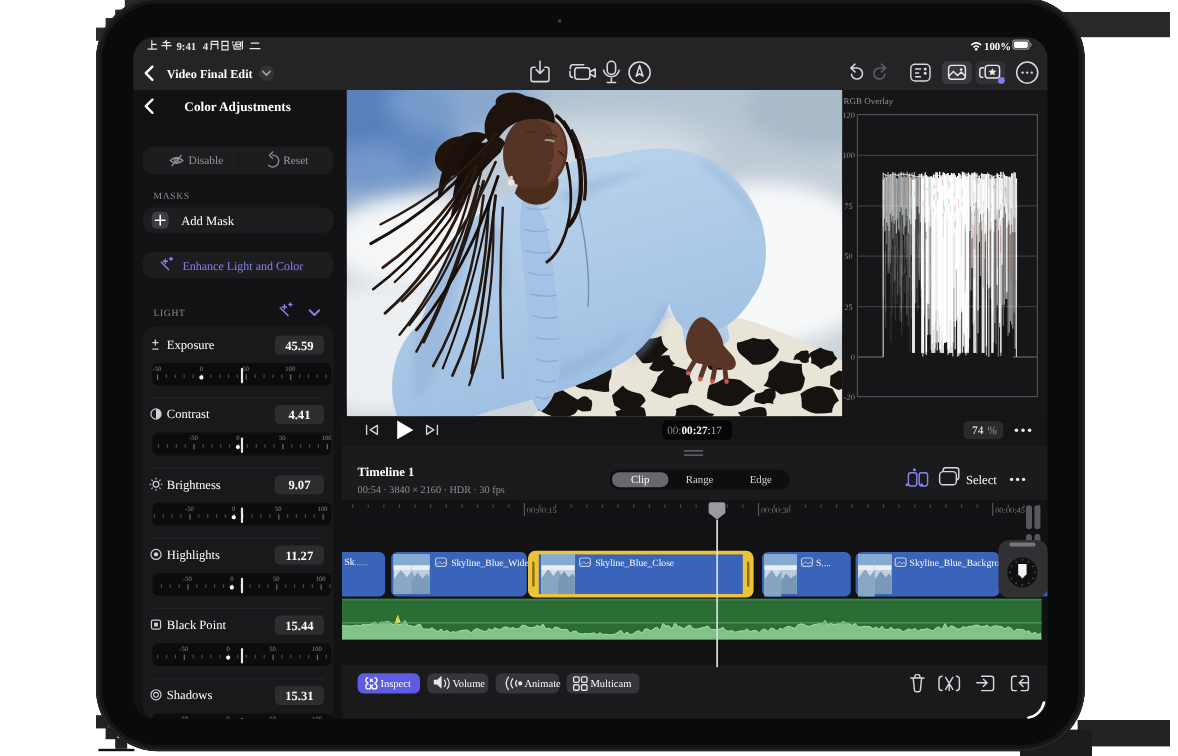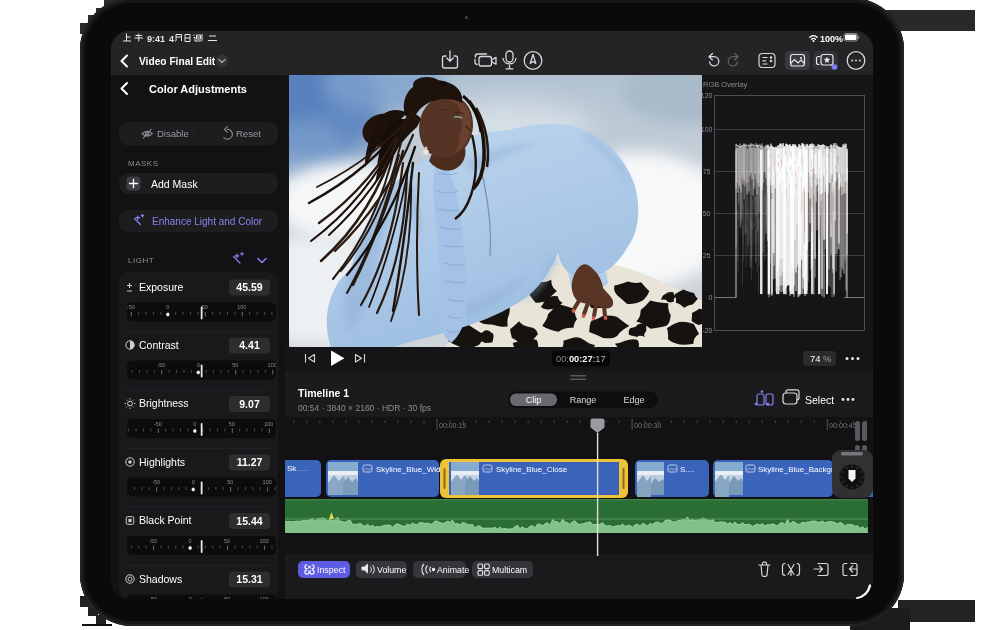--- a/index.html
+++ b/index.html
@@ -3,21 +3,21 @@
 html,body{margin:0;padding:0;background:#fff;width:982px;height:630px;overflow:hidden;
 font-family:"Liberation Sans",sans-serif;}
 *{box-sizing:border-box}
 .abs{position:absolute}
 #stage{position:relative;width:982px;height:630px;background:#fff}
 
 #device{position:absolute;left:80px;top:-2px;width:824px;height:628px;border-radius:52px;
 background:#0a0a0b;
 box-shadow:inset 0 0 0 2px #242426, inset 0 0 0 5px #161617;}
 #screen{position:absolute;left:111px;top:31px;width:762px;height:568px;border-radius:18px;
-background:#141416;overflow:hidden;}
+background:#141416;overflow:hidden;font-family:Liberation Serif, serif;}
 #g{position:absolute;left:-111px;top:-31px;width:982px;height:630px;}
 
 #topbar{position:absolute;left:111px;top:31px;width:762px;height:44px;background:#242427;}
 
 #lpanel{position:absolute;left:111px;top:75px;width:174px;height:524px;background:#121214;}
 
 #viewer{position:absolute;left:285px;top:75px;width:588px;height:272px;background:#131315;}
 #rgbpanel{position:absolute;left:702px;top:75px;width:171px;height:272px;background:#161618;}
 #transport{position:absolute;left:285px;top:347px;width:588px;height:24px;background:#151517;}
 

